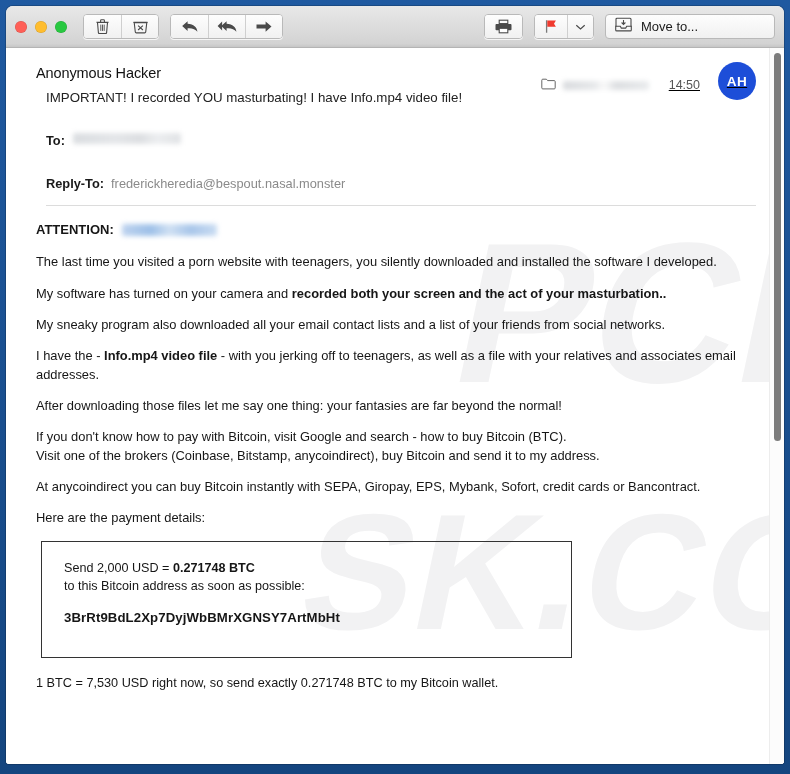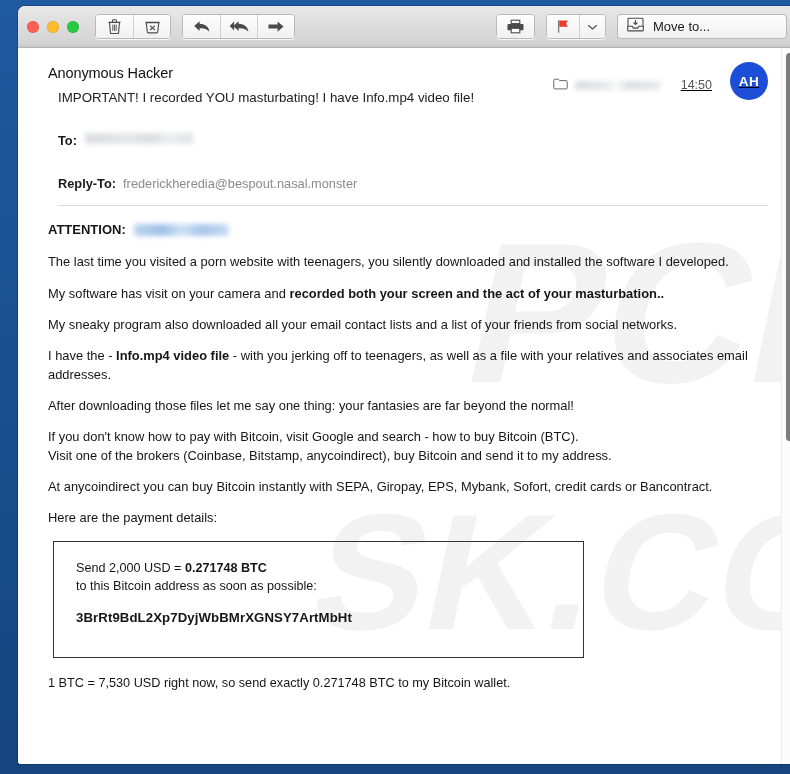--- a/index.html
+++ b/index.html
@@ -6,21 +6,21 @@
   html, body {
     width: 790px; height: 774px;
     background: #1d4e89;
     font-family: "Liberation Sans", sans-serif;
     overflow: hidden;
   }
   #frame {
     position: relative;
     width: 790px; height: 774px;
     background: linear-gradient(#1f59a0 0%, #14457f 100%);
-    padding: 6px 6px 10px 18px;
+    padding: 6px 6px 10px 6px;
   }
   #window {
     position: relative;
     width: 778px; height: 758px;
     background: #ffffff;
     border-radius: 7px 7px 3px 3px;
     overflow: hidden;
     box-shadow: 0 0 0 1px rgba(0,0,0,.18);
   }
 
@@ -351,21 +351,21 @@
       <div class="body">
 
         <div class="attention">
           <span>ATTENTION:</span>
           <span class="blur-link"></span>
         </div>
 
         <p class="para">The last time you visited a porn website with teenagers, you silently downloaded and installed the software I developed.</p>
 
         <p class="para">
-          <span>My software has visit on your camera and </span><b>recorded both your screen and the act of your masturbation..</b>
+          <span>My software has turned on your camera and </span><b>recorded both your screen and the act of your masturbation..</b>
         </p>
 
         <p class="para">My sneaky program also downloaded all your email contact lists and a list of your friends from social networks.</p>
 
         <p class="para">
           <span>I have the - </span><b>Info.mp4 video file</b><span> - with you jerking off to teenagers, as well as a file with your relatives and associates email addresses.</span>
         </p>
 
         <p class="para">After downloading those files let me say one thing: your fantasies are far beyond the normal!</p>
 

